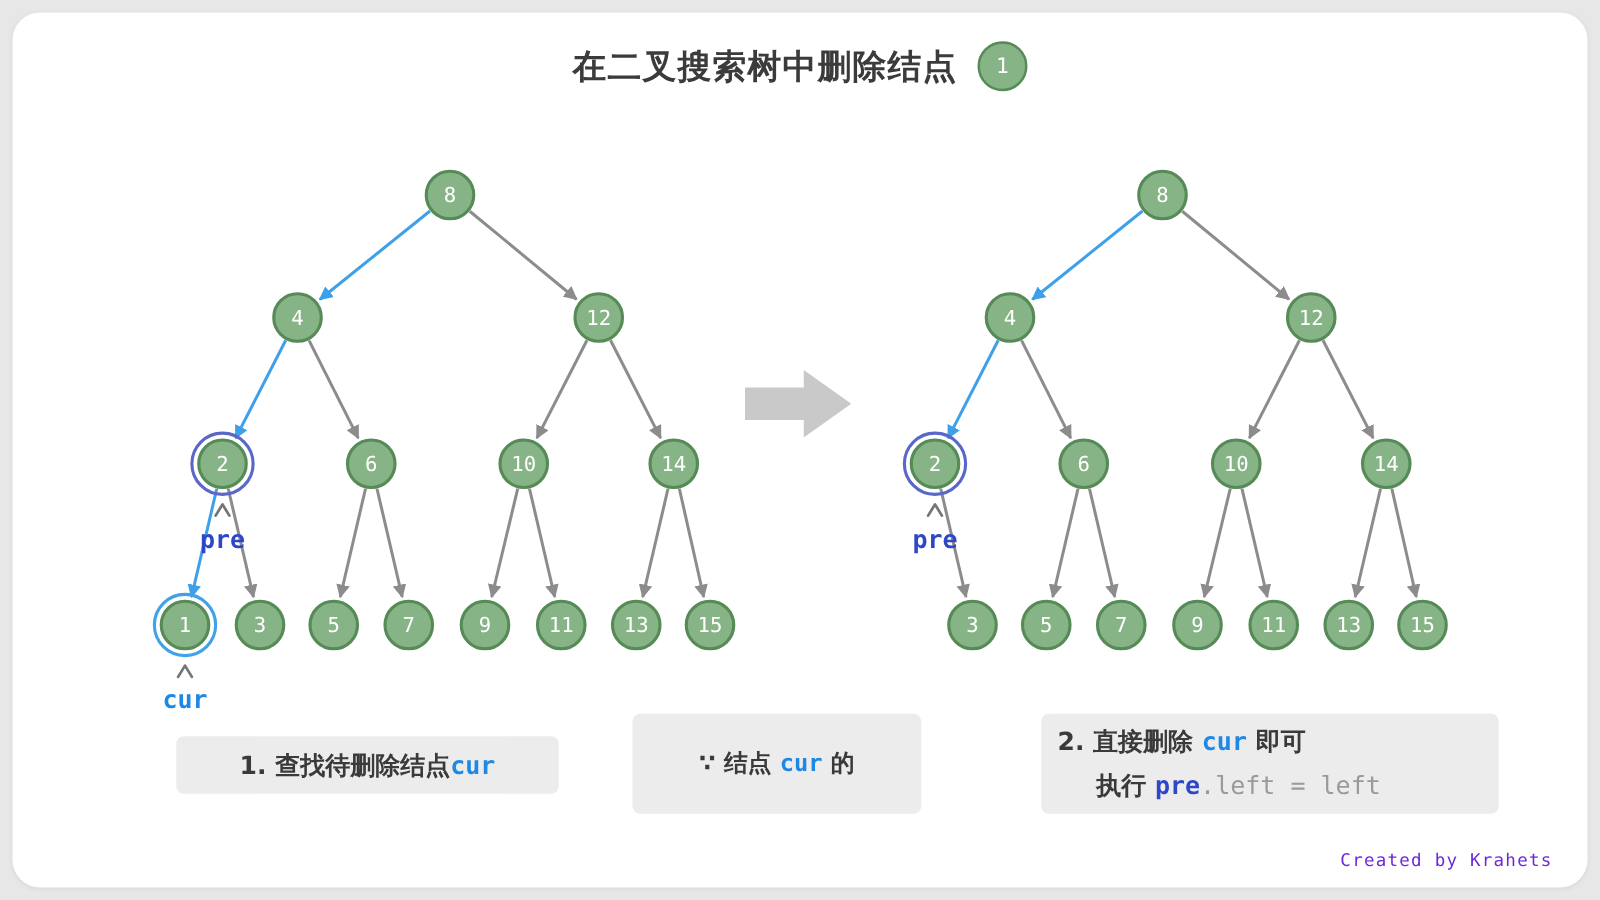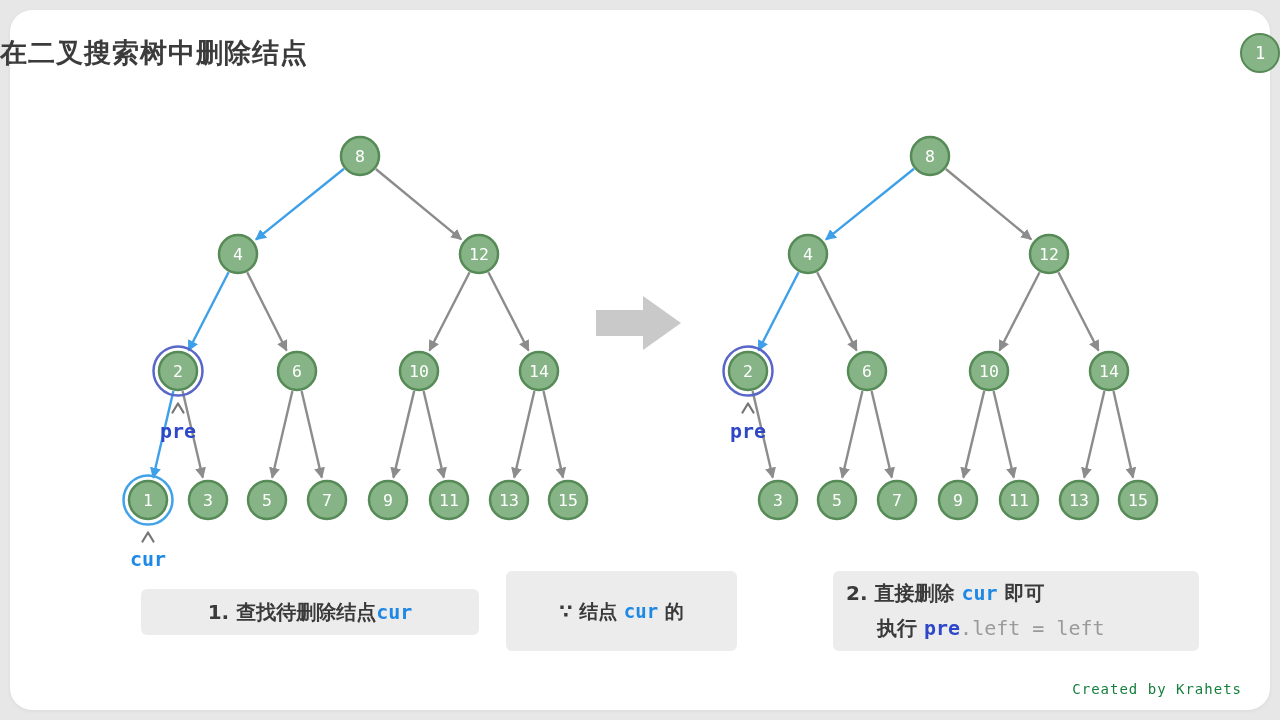--- a/index.html
+++ b/index.html
@@ -11,21 +11,21 @@
     overflow:hidden;
   }
   .card {
     position:absolute; inset:10px;
     background:#ffffff;
     border-radius:22px;
     box-shadow:0 1px 4px rgba(0,0,0,.06);
   }
   .title-row {
     position:absolute; top:33px; left:0; right:0;
-    display:flex; justify-content:space-between; align-items:center; gap:16px;
+    display:flex; justify-content:center; align-items:center; gap:16px;
   }
   .title-text {
     font-size:27px; font-weight:bold; color:#3b3b3b; letter-spacing:1px;
   }
   .badge {
     width:40px; height:40px; border-radius:50%;
     background:var(--node-fill); border:2.5px solid var(--node-border);
     color:#fff; display:flex; align-items:center; justify-content:center;
     font-family:"DejaVu Sans Mono","Liberation Mono",monospace; font-size:17px;
   }
@@ -50,21 +50,21 @@
     font-size:20px; font-weight:bold;
   }
   .ptr-pre { fill:var(--pre-label); }
   .ptr-cur { fill:var(--cur-label); }
   .big-arrow { fill:#c9c9c9; }
 
   .caption {
     position:absolute; background:#ececec; border-radius:6px; color:#3a3a3a;
   }
   .caption-1 {
-    left:141px; top:589px; width:338px; height:46px;
+    left:141px; top:589px; width:306px; height:46px;
     display:flex; align-items:center; justify-content:center;
     font-size:20px; font-weight:bold;
   }
   .caption-2 {
     left:506px; top:571px; width:231px; height:80px;
     display:flex; flex-direction:row; align-items:center; justify-content:center;
     font-size:19px; font-weight:bold; line-height:36px;
   }
   .caption-3 {
     left:833px; top:571px; width:366px; height:80px;
@@ -73,21 +73,21 @@
   }
   .cap-indent { padding-left:31px; }
   .c-code { font-family:"DejaVu Sans Mono","Liberation Mono",monospace; font-weight:bold; }
   .c-cur { color:var(--cur-label); }
   .c-pre { color:var(--pre-label); }
   .c-gray { color:#9a9a9a; font-weight:normal; }
   .c-dark { color:#3a3a3a; }
   .watermark {
     position:absolute; right:38px; bottom:23px;
     font-family:"DejaVu Sans Mono","Liberation Mono",monospace;
-    font-size:14px; color:#15803d; letter-spacing:1px;
+    font-size:14px; color:#6d28d9; letter-spacing:1px;
   }
 </style>
 </head>
 <body>
 
 <div class="card"></div>
 
 <div class="title-row">
   <span class="title-text">在二叉搜索树中删除结点</span>
   <span class="badge">1</span>

